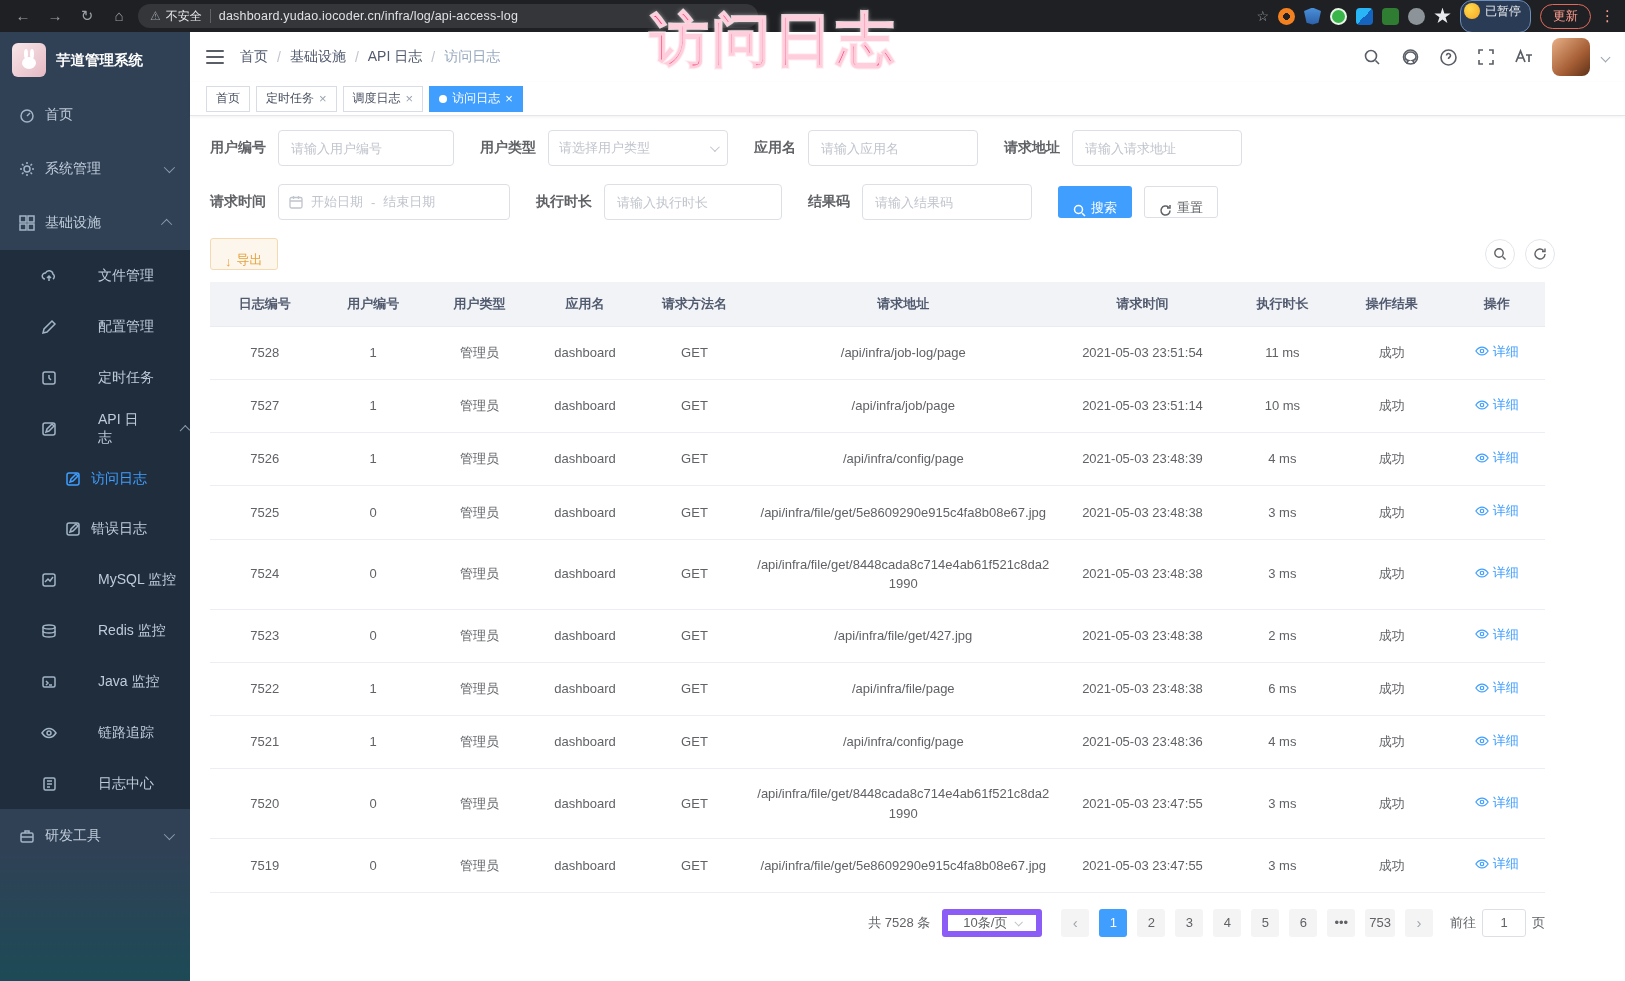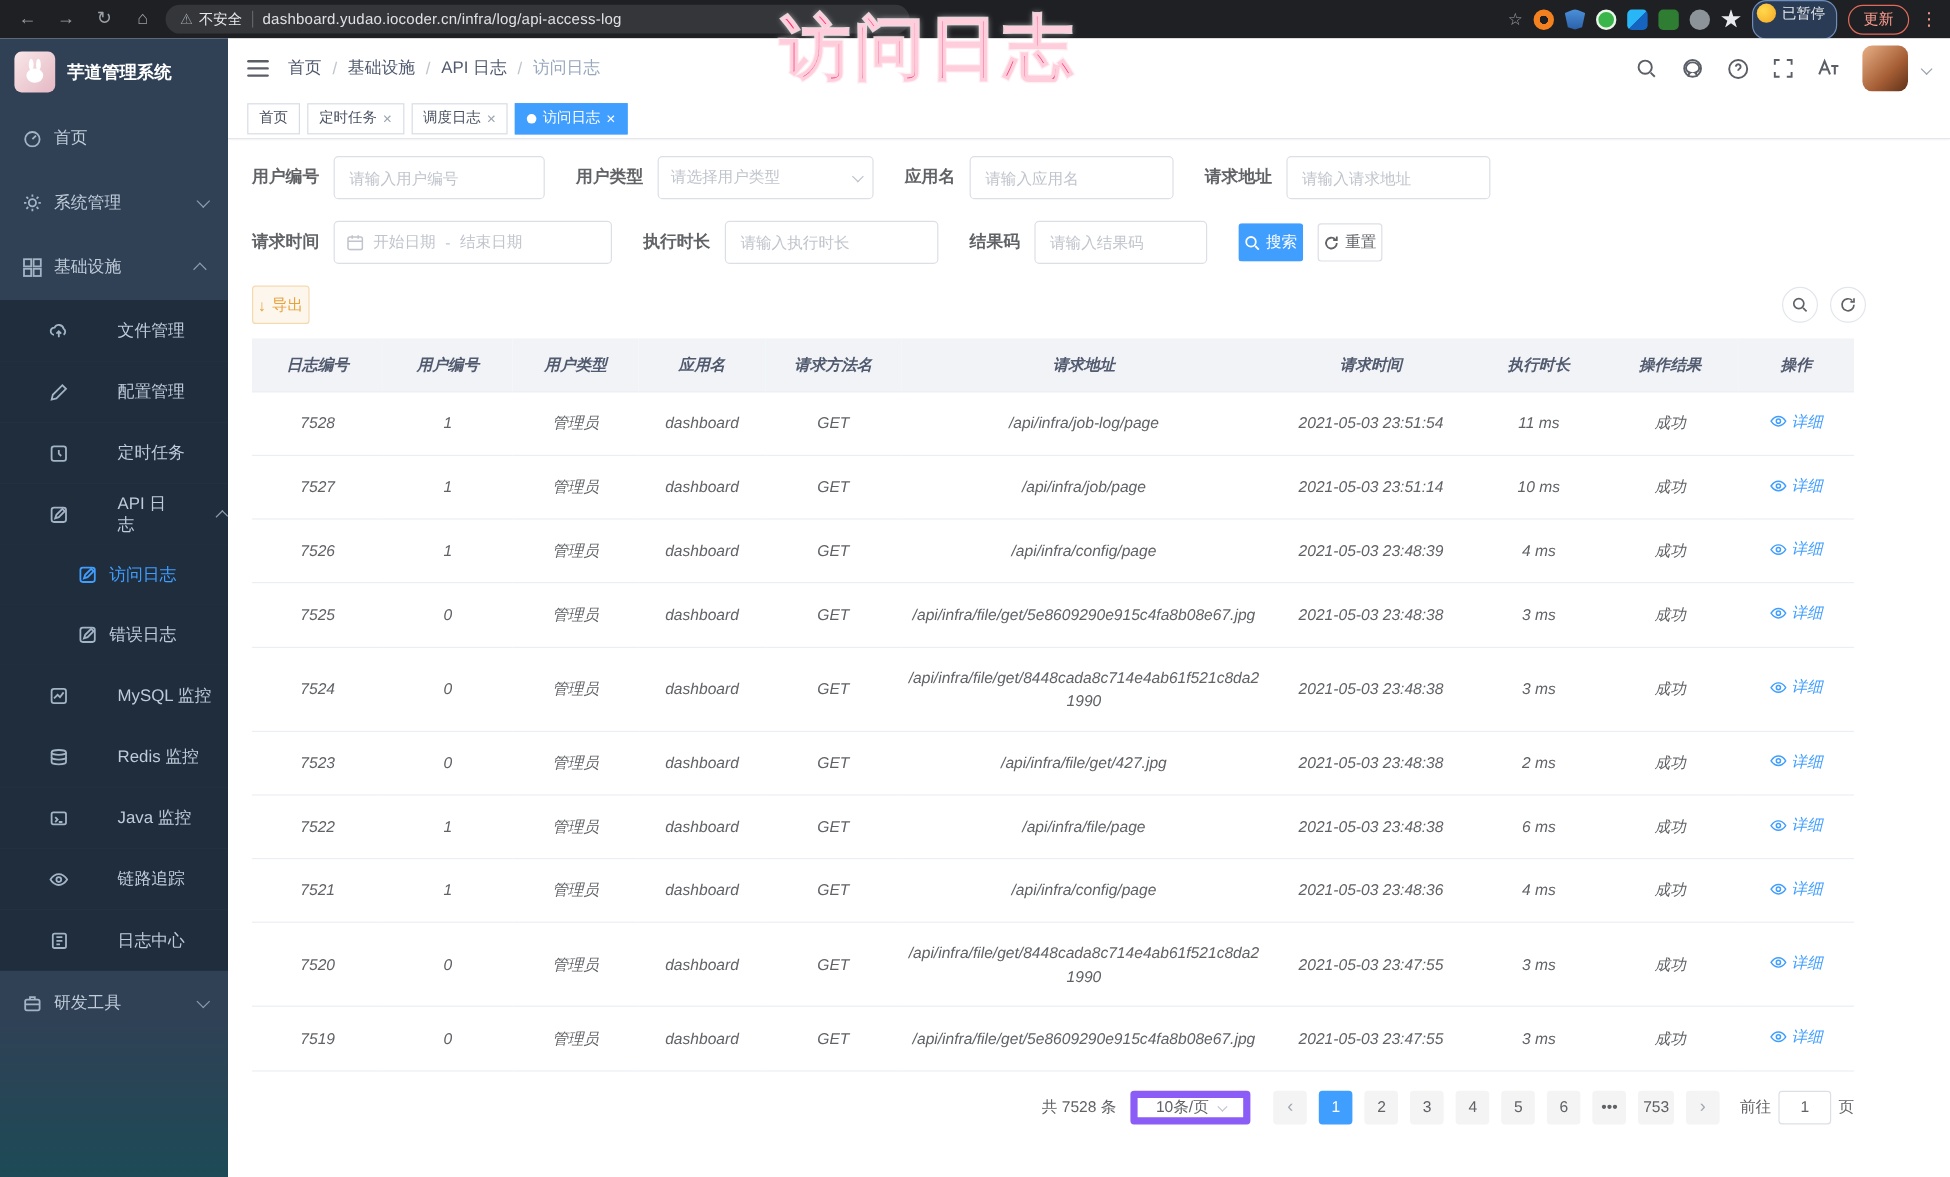--- a/index.html
+++ b/index.html
@@ -68,33 +68,33 @@
 
   
   .f-row { display:flex; align-items:center; margin-bottom:18px; }
   .f-item { display:flex; align-items:center; margin-right:26px; }
   .f-label { font-size:14px; color:#606266; font-weight:700; margin-right:12px; white-space:nowrap; }
   .inp { height:36px; border:1px solid #dcdfe6; border-radius:4px; padding:0 12px; font-size:13px; color:#606266; font-family:inherit; }
   .inp::placeholder { color:#c0c4cc; }
   .sel { width:180px; height:36px; border:1px solid #dcdfe6; border-radius:4px; display:flex; align-items:center; padding:0 10px; color:#c0c4cc; font-size:13px; }
   .sel .sc { margin-left:auto; width:7px; height:7px; border-right:1.5px solid #c0c4cc; border-bottom:1.5px solid #c0c4cc; transform:rotate(45deg) translateY(-2px); }
   .daterange { width:232px; height:36px; border:1px solid #dcdfe6; border-radius:4px; display:flex; align-items:center; gap:8px; padding:0 10px; font-size:13px; color:#c0c4cc; }
-  .btn { height:32px; border-radius:3px; font-size:13px; display:inline-flex; align-items:center; gap:5px; padding:0 4px; cursor:pointer; border:1px solid transparent; font-family:inherit; }
+  .btn { height:32px; border-radius:3px; font-size:13px; display:inline-flex; align-items:flex-end; gap:5px; padding:0 14px; cursor:pointer; border:1px solid transparent; font-family:inherit; }
   .btn-primary { background:#409eff; color:#fff; }
   .btn-plain { background:#fff; border-color:#dcdfe6; color:#606266; }
   .btn-warn { background:#fdf6ec; border-color:#f5dab1; color:#e6a23c; }
   .btn svg { stroke:currentColor; }
 
   .toolbar { display:flex; align-items:center; margin-bottom:12px; padding-right:70px; }
   .tool-right { margin-left:auto; display:flex; gap:10px; }
   .circ { width:30px; height:30px; border-radius:50%; border:1px solid #e3e6ec; display:flex; align-items:center; justify-content:center; cursor:pointer; }
   .circ svg { stroke:#606266; }
 
   
-  .table-wrap { width:1335px;font-style:italic; }
+  .table-wrap { width:1335px; }
   table { width:100%; border-collapse:collapse; table-layout:fixed; }
   thead th { background:#f1f3f7; color:#515a6e; font-size:13px; font-weight:700; height:44px; text-align:center; border-bottom:1px solid #e8ebf1; }
   tbody td { color:#606266; font-size:13px; text-align:center; padding:15px 6px; border-bottom:1px solid #ebeef5; word-break:break-all; line-height:1.5; }
   .detail-link { color:#409eff; display:inline-flex; align-items:center; gap:4px; cursor:pointer; }
   .detail-link svg { stroke:#409eff; }
 
   
   .pager-row { width:1335px; display:flex; justify-content:flex-end; align-items:center; margin:16px 0 32px; font-size:13px; color:#606266; gap:4px; }
   .total-lbl { margin-right:8px; }
   .size-sel { width:100px; height:28px; border:6px solid #8b5cf6; border-radius:3px; display:flex; align-items:center; justify-content:center; gap:8px; color:#606266; margin-right:12px; }
@@ -409,21 +409,21 @@
             <span>-</span>
             <span>结束日期</span>
           </span>
         </div>
         <div class="f-item">
           <span class="f-label">执行时长</span>
           <input class="inp" style="width: 178px;" placeholder="请输入执行时长">
         </div>
         <div class="f-item">
           <span class="f-label">结果码</span>
-          <input class="inp" style="width: 144px;" placeholder="请输入结果码">
+          <input class="inp" style="width: 170px;" placeholder="请输入结果码">
         </div>
         <button class="btn btn-primary">
           <svg width="13" height="13" viewBox="0 0 13 13" fill="none" stroke="#fff" stroke-width="1.5">
               <circle cx="5.5" cy="5.5" r="4"></circle>
               <path d="M9 9l3 3"></path>
             </svg>
           <span>搜索</span>
         </button>
         <button class="btn btn-plain" style="margin-left:12px">
           <svg width="13" height="13" viewBox="0 0 13 13" fill="none" stroke="#606266" stroke-width="1.5">

